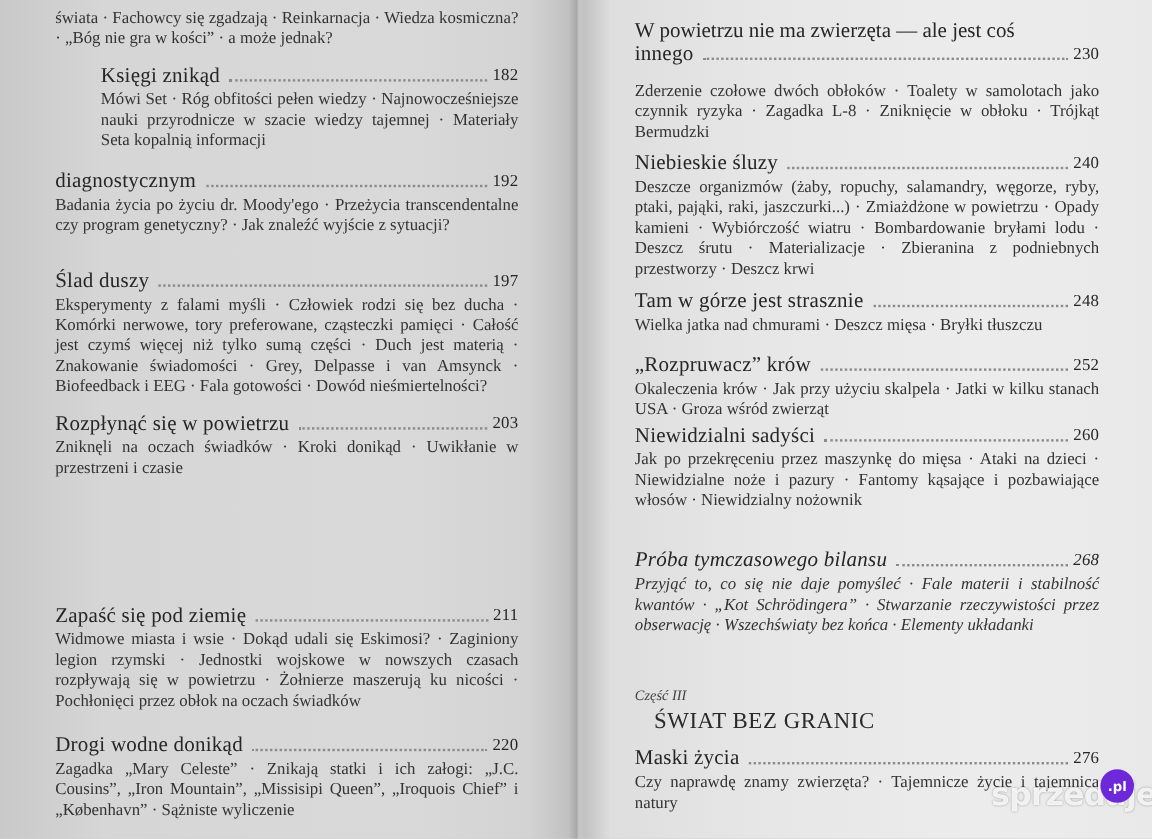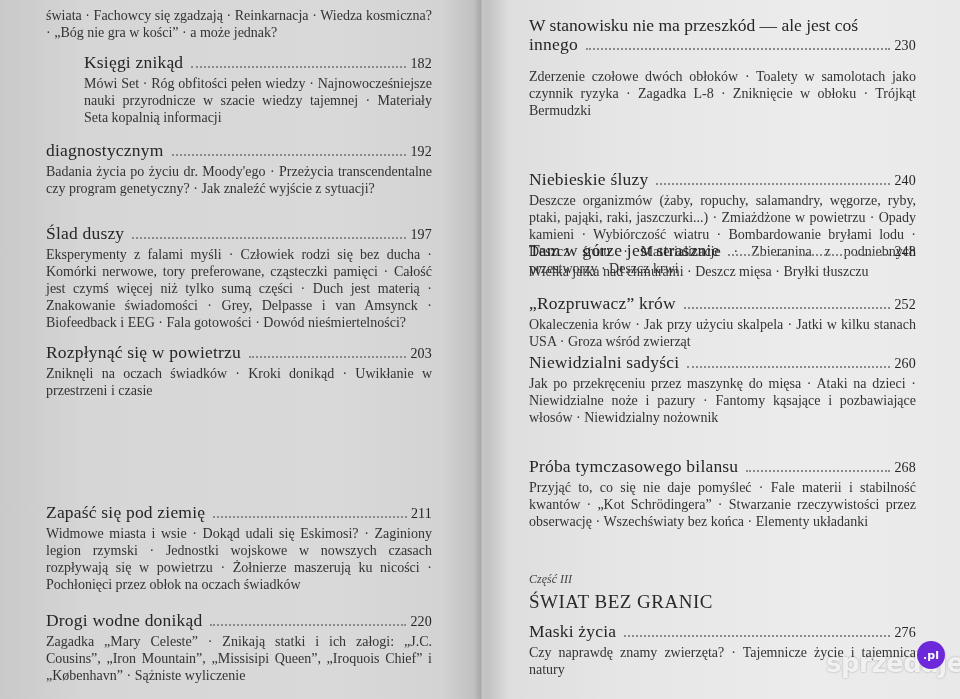--- a/index.html
+++ b/index.html
@@ -46,21 +46,21 @@
   .title-multi { font-size: 17.5px; line-height: 18px; color: #262626; }
 
   .desc {
     font-size: 14px; line-height: 17px; text-align: justify;
     margin-top: 3px; color: #333;
   }
   .part-label {
     font-style: italic; font-size: 12px; color: #444;
   }
   .part-title {
-    font-size: 19px; letter-spacing: 0.5px; color: #2a2a2a;
+    font-size: 19px; letter-spacing: 0.5px; color: #2a2a2a; margin-left: 16px;
   }
   .watermark {
     position: absolute; left: 826px; top: 648px;
     font-family: "DejaVu Sans", sans-serif; font-weight: bold;
     font-size: 26px; color: rgba(255,255,255,0.85);
     text-shadow: 0 0 2px rgba(0,0,0,0.35);
     letter-spacing: -0.5px;
   }
   .wm-badge {
     position: absolute; left: 917px; top: 641px; width: 28px; height: 28px;
@@ -130,30 +130,30 @@
         <span class="t">Drogi wodne donikąd</span>
         <span class="leader"></span>
         <span class="pg">220</span>
       </div>
       <div class="desc">Zagadka „Mary Celeste” · Znikają statki i ich załogi: „J.C. Cousins”, „Iron Mountain”, „Missisipi Queen”, „Iroquois Chief” i „København” · Sążniste wyliczenie</div>
     </div>
   </div>
 
   <div class="page page-right">
     <div class="entry" style="top:16px;">
-      <div class="title-multi">W stanowisku nie ma przeszkód — ale jest coś</div>
+      <div class="title-multi">W powietrzu nie ma zwierzęta — ale jest coś</div>
       <div class="title-row">
         <span class="t">innego</span>
         <span class="leader"></span>
         <span class="pg">230</span>
       </div>
       <div class="desc" style="margin-top:14px;">Zderzenie czołowe dwóch obłoków · Toalety w samolotach jako czynnik ryzyka · Zagadka L-8 · Zniknięcie w obłoku · Trójkąt Bermudzki</div>
     </div>
 
-    <div class="entry" style="top:125px;margin-top:44px;">
+    <div class="entry" style="top:125px;">
       <div class="title-row">
         <span class="t">Niebieskie śluzy</span>
         <span class="leader"></span>
         <span class="pg">240</span>
       </div>
       <div class="desc">Deszcze organizmów (żaby, ropuchy, salamandry, węgorze, ryby, ptaki, pająki, raki, jaszczurki...) · Zmiażdżone w powietrzu · Opady kamieni · Wybiórczość wiatru · Bombardowanie bryłami lodu · Deszcz śrutu · Materializacje · Zbieranina z podniebnych przestworzy · Deszcz krwi</div>
     </div>
 
     <div class="entry" style="top:240px;">
       <div class="title-row">
@@ -175,21 +175,21 @@
 
     <div class="entry" style="top:352px;font-family:Liberation Serif, serif;">
       <div class="title-row">
         <span class="t">Niewidzialni sadyści</span>
         <span class="leader"></span>
         <span class="pg">260</span>
       </div>
       <div class="desc">Jak po przekręceniu przez maszynkę do mięsa · Ataki na dzieci · Niewidzialne noże i pazury · Fantomy kąsające i pozbawiające włosów · Niewidzialny nożownik</div>
     </div>
 
-    <div class="entry" style="top:456px;">
+    <div class="entry" style="top:456px;font-style:italic;">
       <div class="title-row">
         <span class="t">Próba tymczasowego bilansu</span>
         <span class="leader"></span>
         <span class="pg">268</span>
       </div>
       <div class="desc">Przyjąć to, co się nie daje pomyśleć · Fale materii i stabilność kwantów · „Kot Schrödingera” · Stwarzanie rzeczywistości przez obserwację · Wszechświaty bez końca · Elementy układanki</div>
     </div>
 
     <div class="entry" style="top:572px;">
       <div class="part-label">Część III</div>

